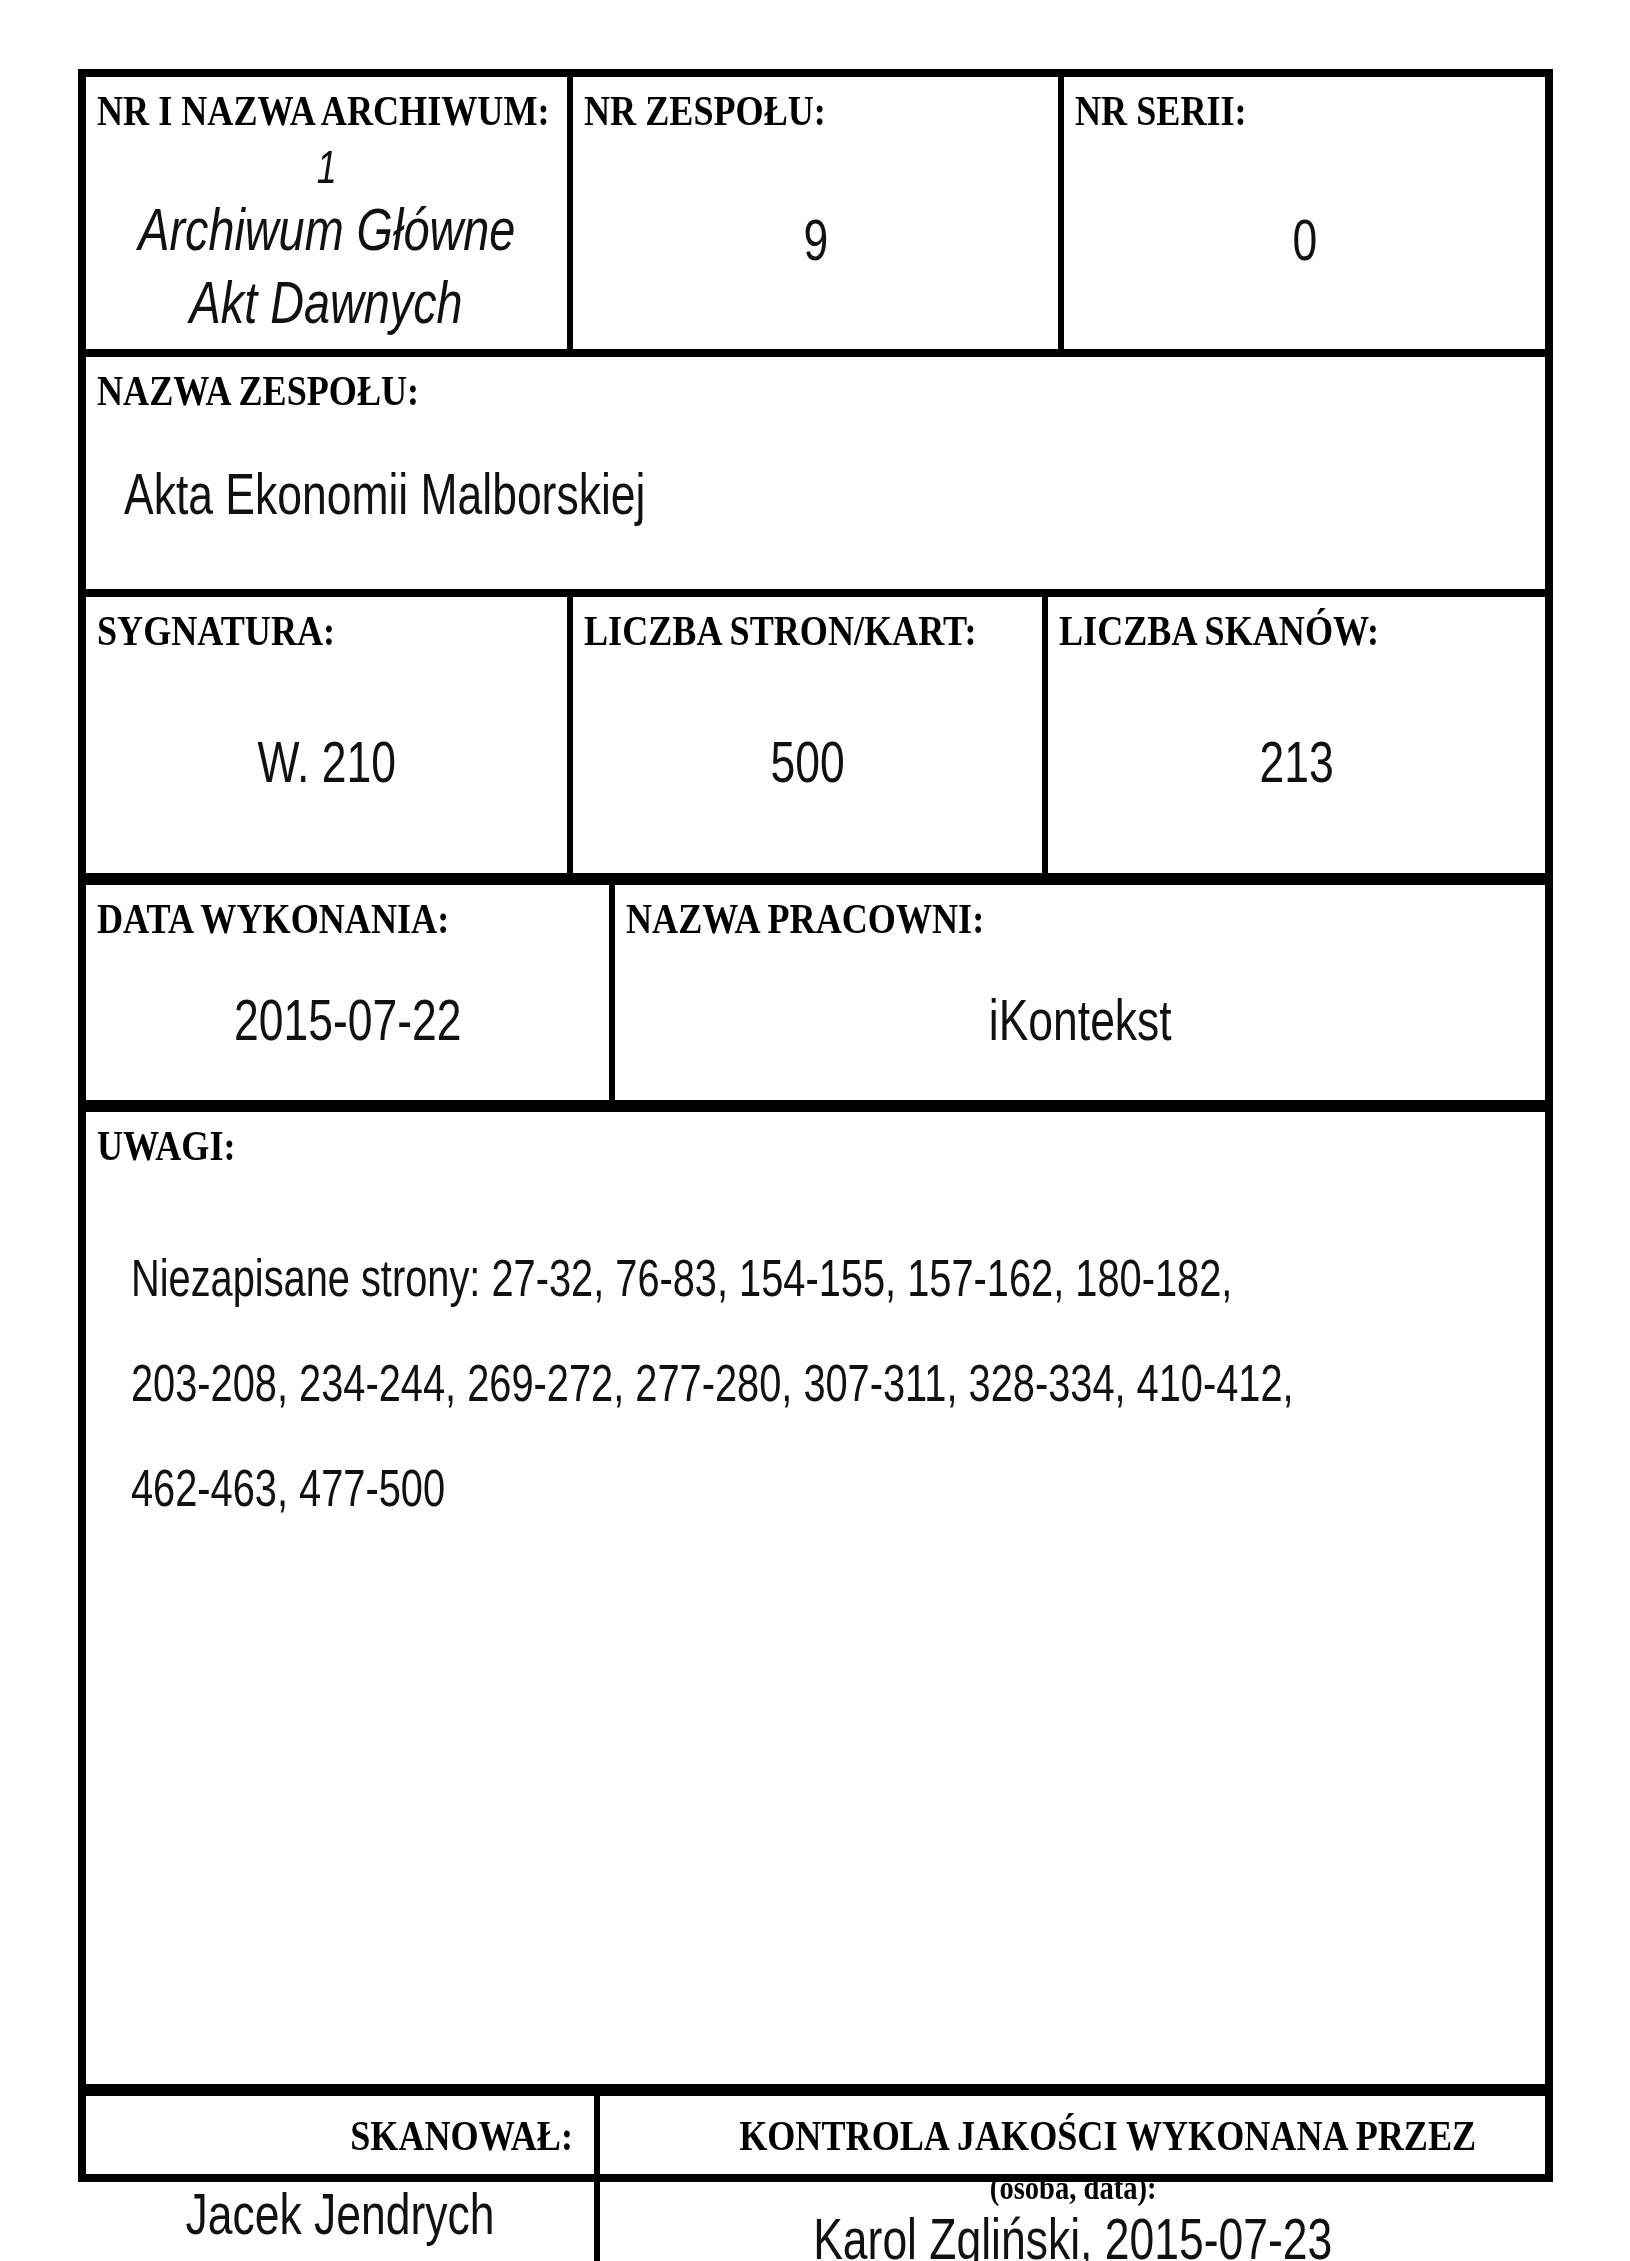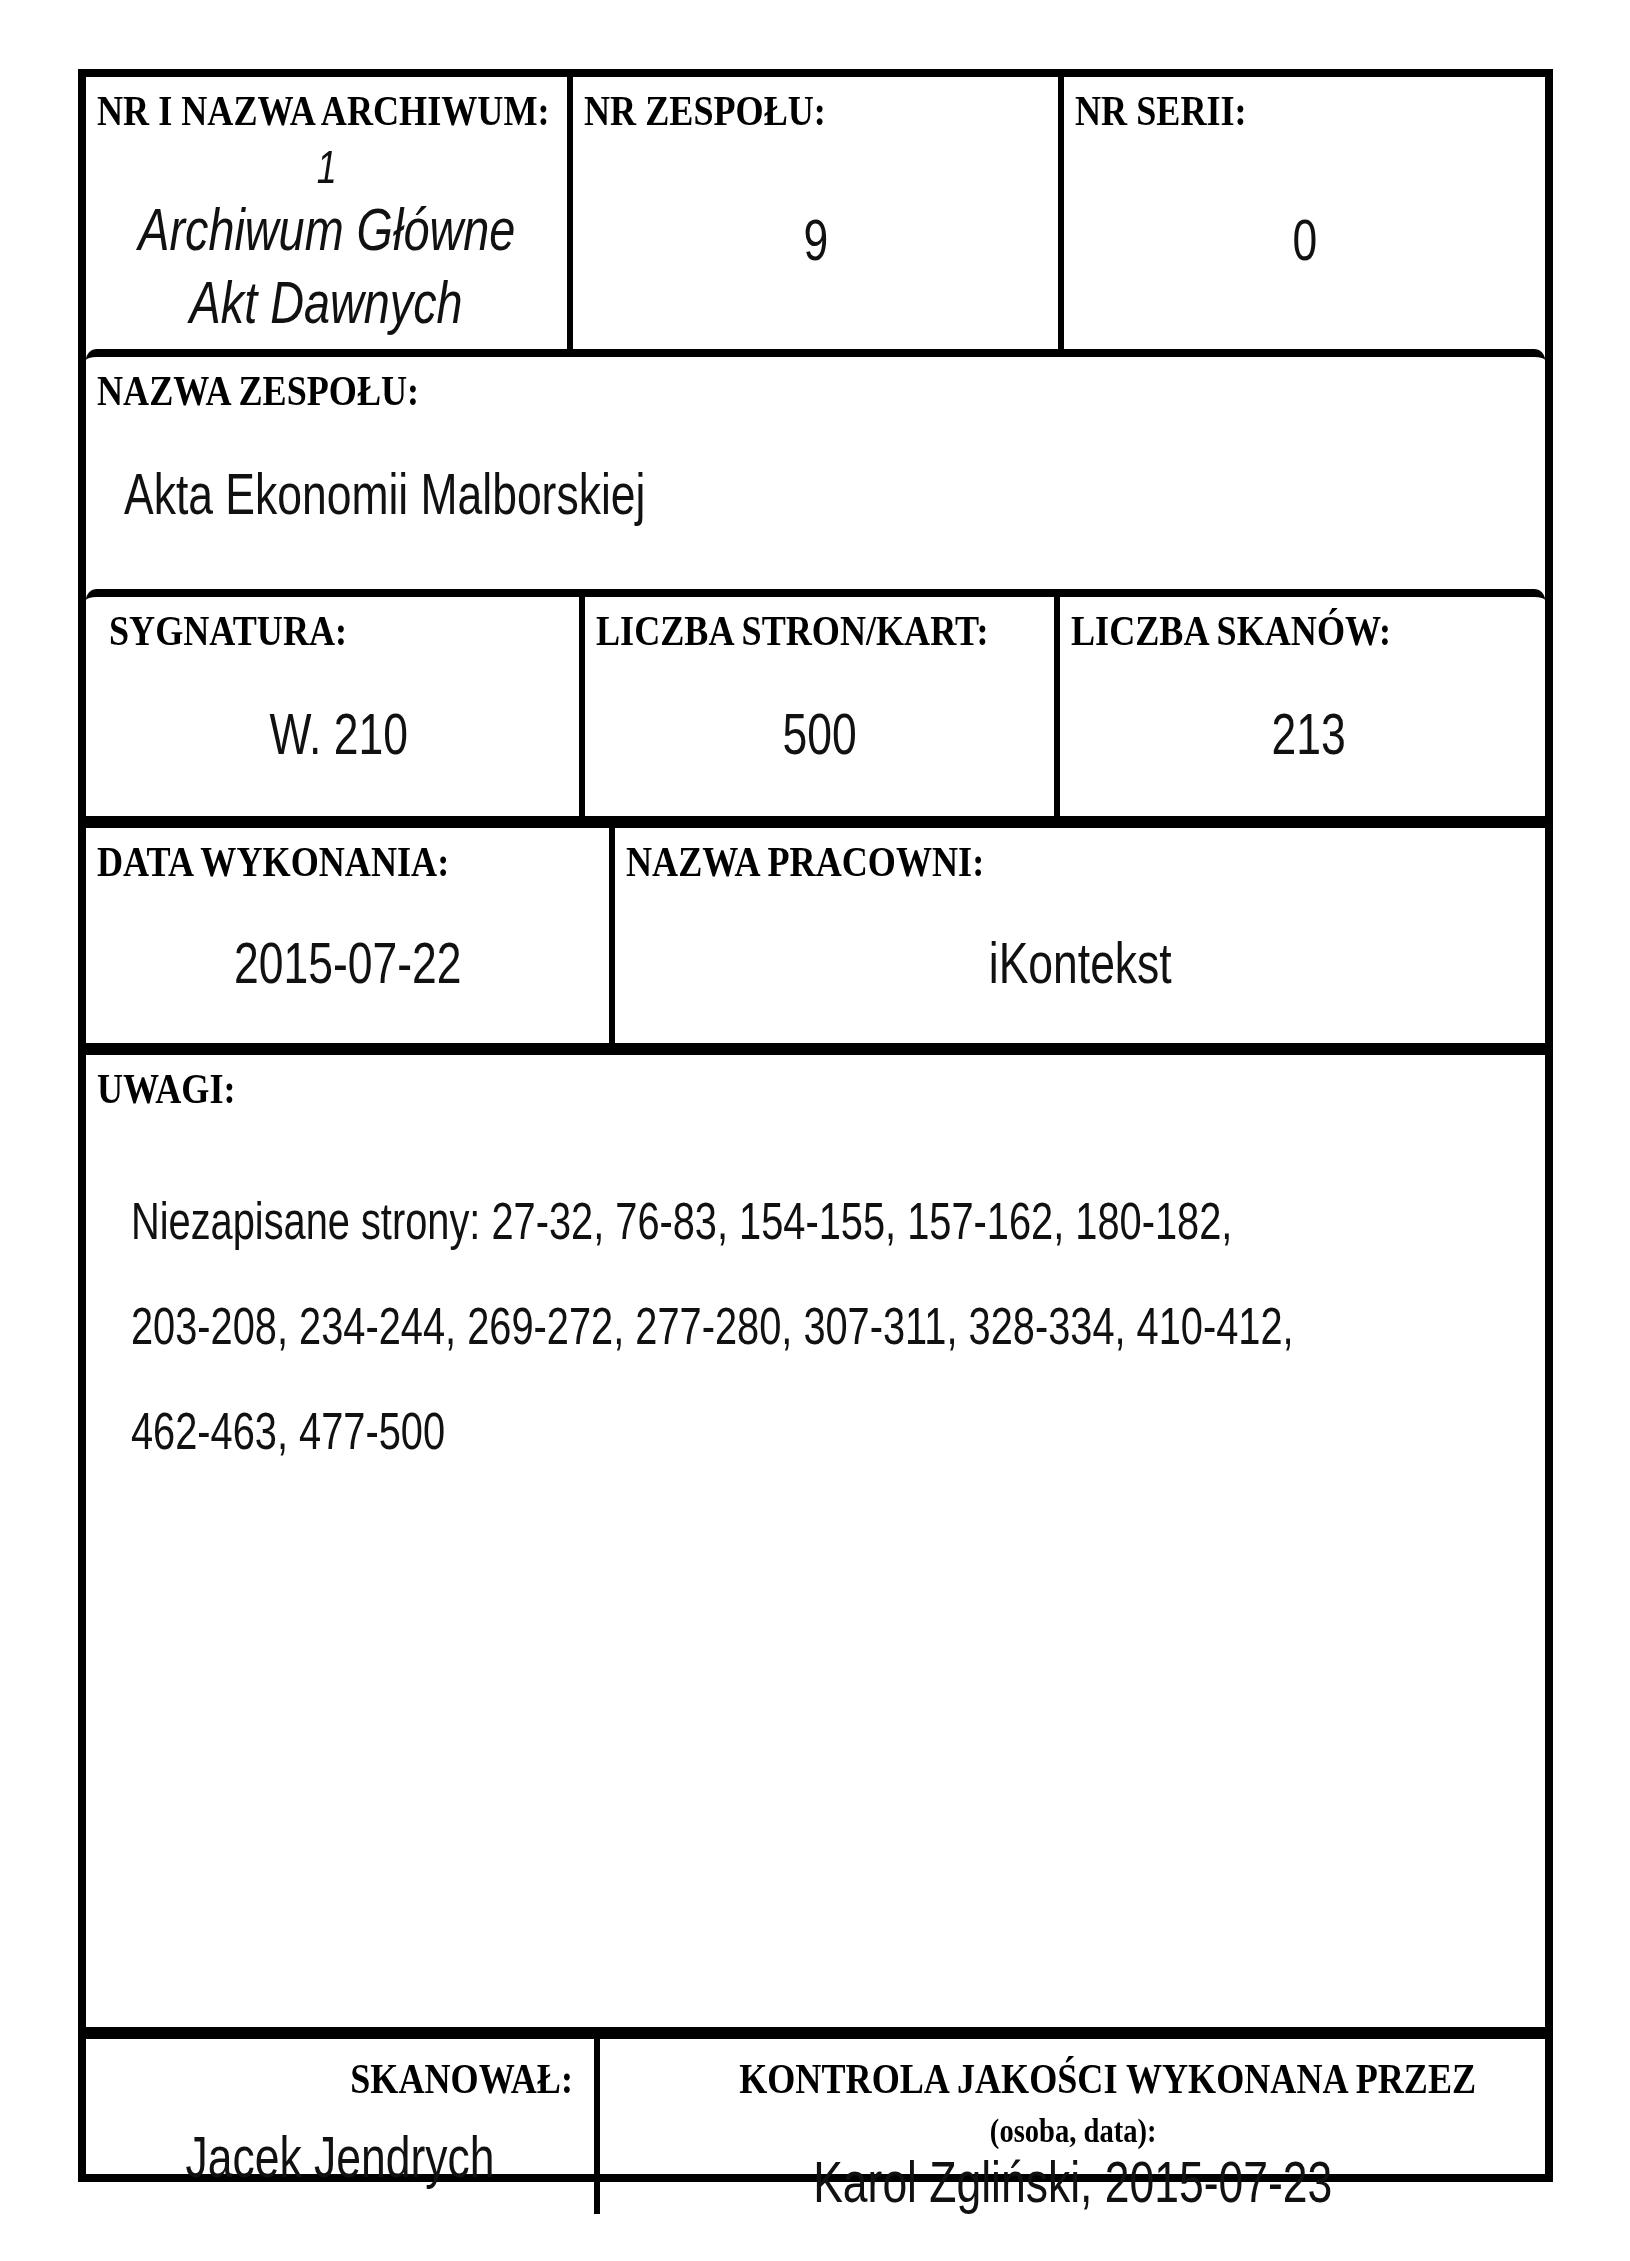--- a/index.html
+++ b/index.html
@@ -25,21 +25,21 @@
     display: flex;
     flex-direction: column;
     background: #fff;
   }
   .row {
     display: flex;
     flex-direction: row;
     box-sizing: border-box;
     flex: none;
   }
-  .row-sep-thin  { border-top: 8px solid #000; border-radius: 11px; }
+  .row-sep-thin  { border-top: 8px solid #000; }
   .row-sep-thick { border-top: 12px solid #000; }
   .cell {
     box-sizing: border-box;
     position: relative;
     display: flex;
     flex-direction: column;
     flex: none;
     overflow: hidden;
   }
   .cell + .cell { border-left: 6.6px solid #000; }
@@ -116,21 +116,21 @@
   .r3c2 { width: 475px; }
   .r3c3 { width: 503px; }
   .r4c1 { width: 523px; }
   .r4c2 { width: 936px; }
   .r5c1 { width: 1460px; }
   .r6c1 { width: 508px; }
   .r6c2 { width: 952px; }
 
   .row1 { height: 272px; }
   .row2 { height: 240px; }
-  .row3 { height: 227px; padding-left: 12px; }
+  .row3 { height: 284px; }
   .row4 { height: 227px; }
   .row5 { height: 984px; }
   .row6 { height: 187px; }
 
   .fonds-name-wrap {
     flex: 1;
     display: flex;
     align-items: center;
     justify-content: flex-start;
     padding-left: 38px;

